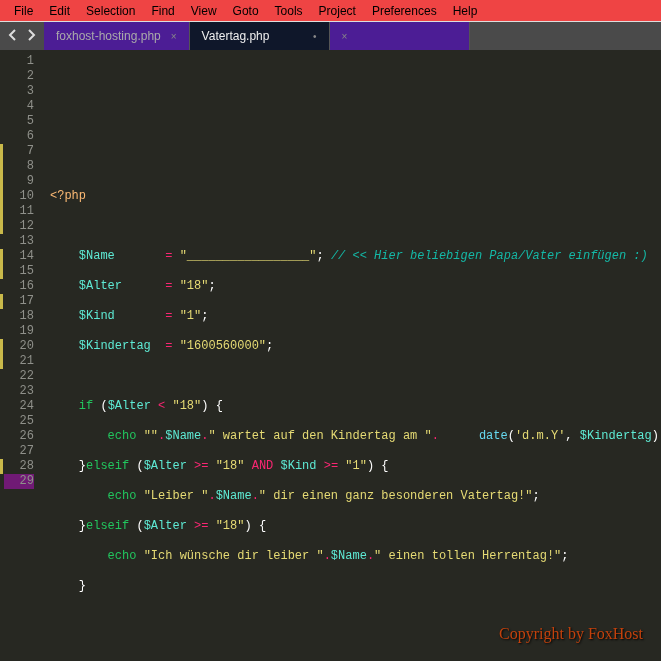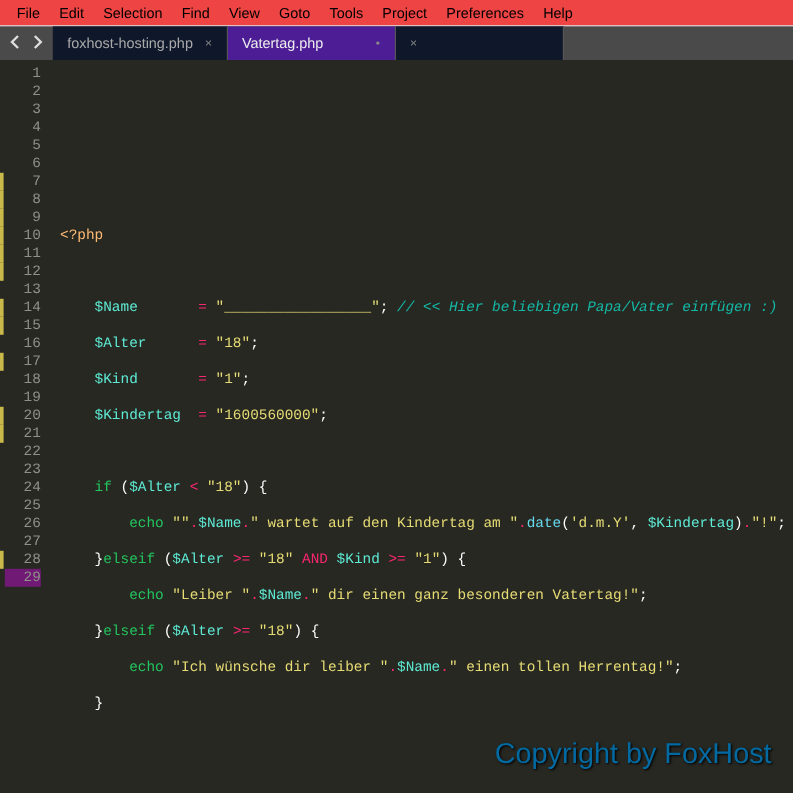--- a/index.html
+++ b/index.html
@@ -32,26 +32,26 @@
     padding: 0 8px; gap: 8px;
     color: #ddd;
   }
   .nav-arrows svg { width: 10px; height: 12px; }
   .tabs { display: flex; height: 28px; align-items: stretch; }
   .tab {
     display: flex; align-items: center;
     padding: 0 12px; gap: 10px;
     color: #aaa;
     font-size: 12px;
-    background: #0f172a;
+    background: #4c1d95;
     border-right: 1px solid #555;
     min-width: 140px;
     justify-content: space-between;
   }
-  .tab.active { background: #4c1d95; color: #eee; }
+  .tab.active { background: #0f172a; color: #eee; }
   .tab .close { font-size: 10px; color: #888; }
   .editor {
     position: absolute;
     top: 50px; left: 0; right: 0; bottom: 0;
     background: #272822;
     display: flex;
     font-family: Consolas, "Courier New", monospace;
     font-size: 12px;
     line-height: 15px;
   }
@@ -79,29 +79,29 @@
     color: #f8f8f2;
     white-space: pre;
     overflow: hidden;
   }
   .code .row { height: 15px; }
   .tok-tag   { color: #fdba74; }
   .tok-kw    { color: #22c55e; }
   .tok-var   { color: #5eead4; }
   .tok-op    { color: #f92672; }
   .tok-str   { color: #e6db74; }
-  .tok-fn    { color: #66d9ef; }
+  .tok-fn    { color: #66d9ef; margin-left: 40px; }
   .tok-cmt   { color: #14b8a6; font-style: italic; }
   .tok-pn    { color: #fff; }
   .watermark {
     position: absolute;
     bottom: 18px; right: 18px;
-    color: #0369a1;
-    font-size: 24px;
-    font-family: Liberation Sans, sans-serif;
+    color: #c2410c;
+    font-size: 16px;
+    font-family: Liberation Serif, serif;
     text-shadow: 1px 1px 2px #000;
     pointer-events: none;
   }
 </style>
 </head>
 <body>
 
 <div class="menubar">
     <span>File</span>
     <span>Edit</span>

